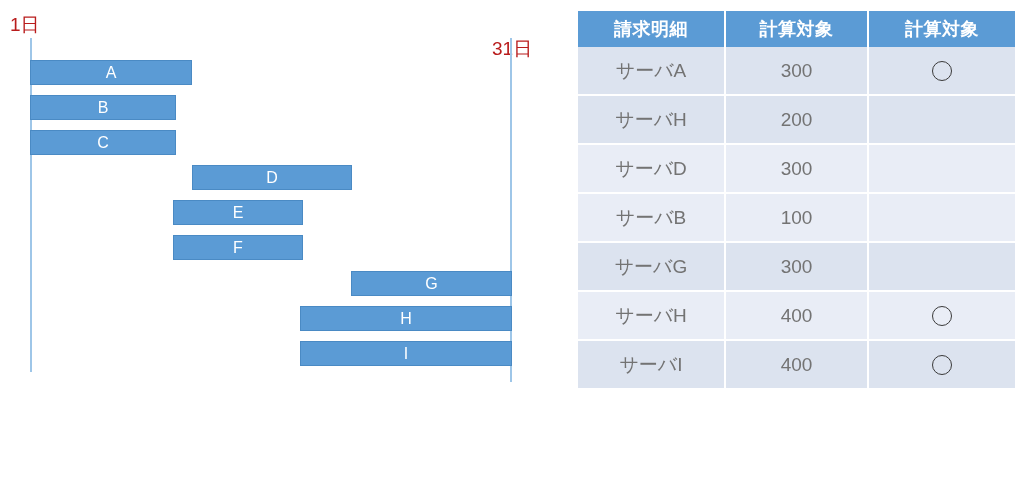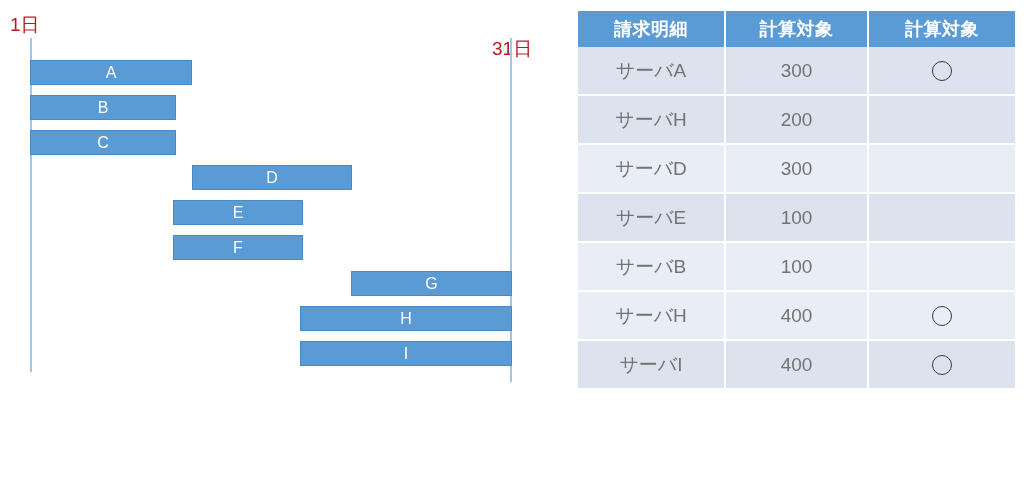--- a/index.html
+++ b/index.html
@@ -181,28 +181,28 @@
         <tr class="row-odd">
           <td class="col-detail">サーバH</td>
           <td class="col-amount">200</td>
           <td class="col-target"></td>
         </tr>
         <tr class="row-even">
           <td class="col-detail">サーバD</td>
           <td class="col-amount">300</td>
           <td class="col-target"></td>
         </tr>
-        <tr class="row-odd">
-          <td class="col-detail">サーバE</td>
-          <td class="col-amount">100</td>
-          <td class="col-target"></td>
-        </tr>
         <tr class="row-even">
           <td class="col-detail">サーバB</td>
           <td class="col-amount">100</td>
+          <td class="col-target"></td>
+        </tr>
+        <tr class="row-odd">
+          <td class="col-detail">サーバG</td>
+          <td class="col-amount">300</td>
           <td class="col-target"></td>
         </tr>
         <tr class="row-even">
           <td class="col-detail">サーバH</td>
           <td class="col-amount">400</td>
           <td class="col-target"><span class="mark-circle"></span></td>
         </tr>
         <tr class="row-odd">
           <td class="col-detail">サーバI</td>
           <td class="col-amount">400</td>

